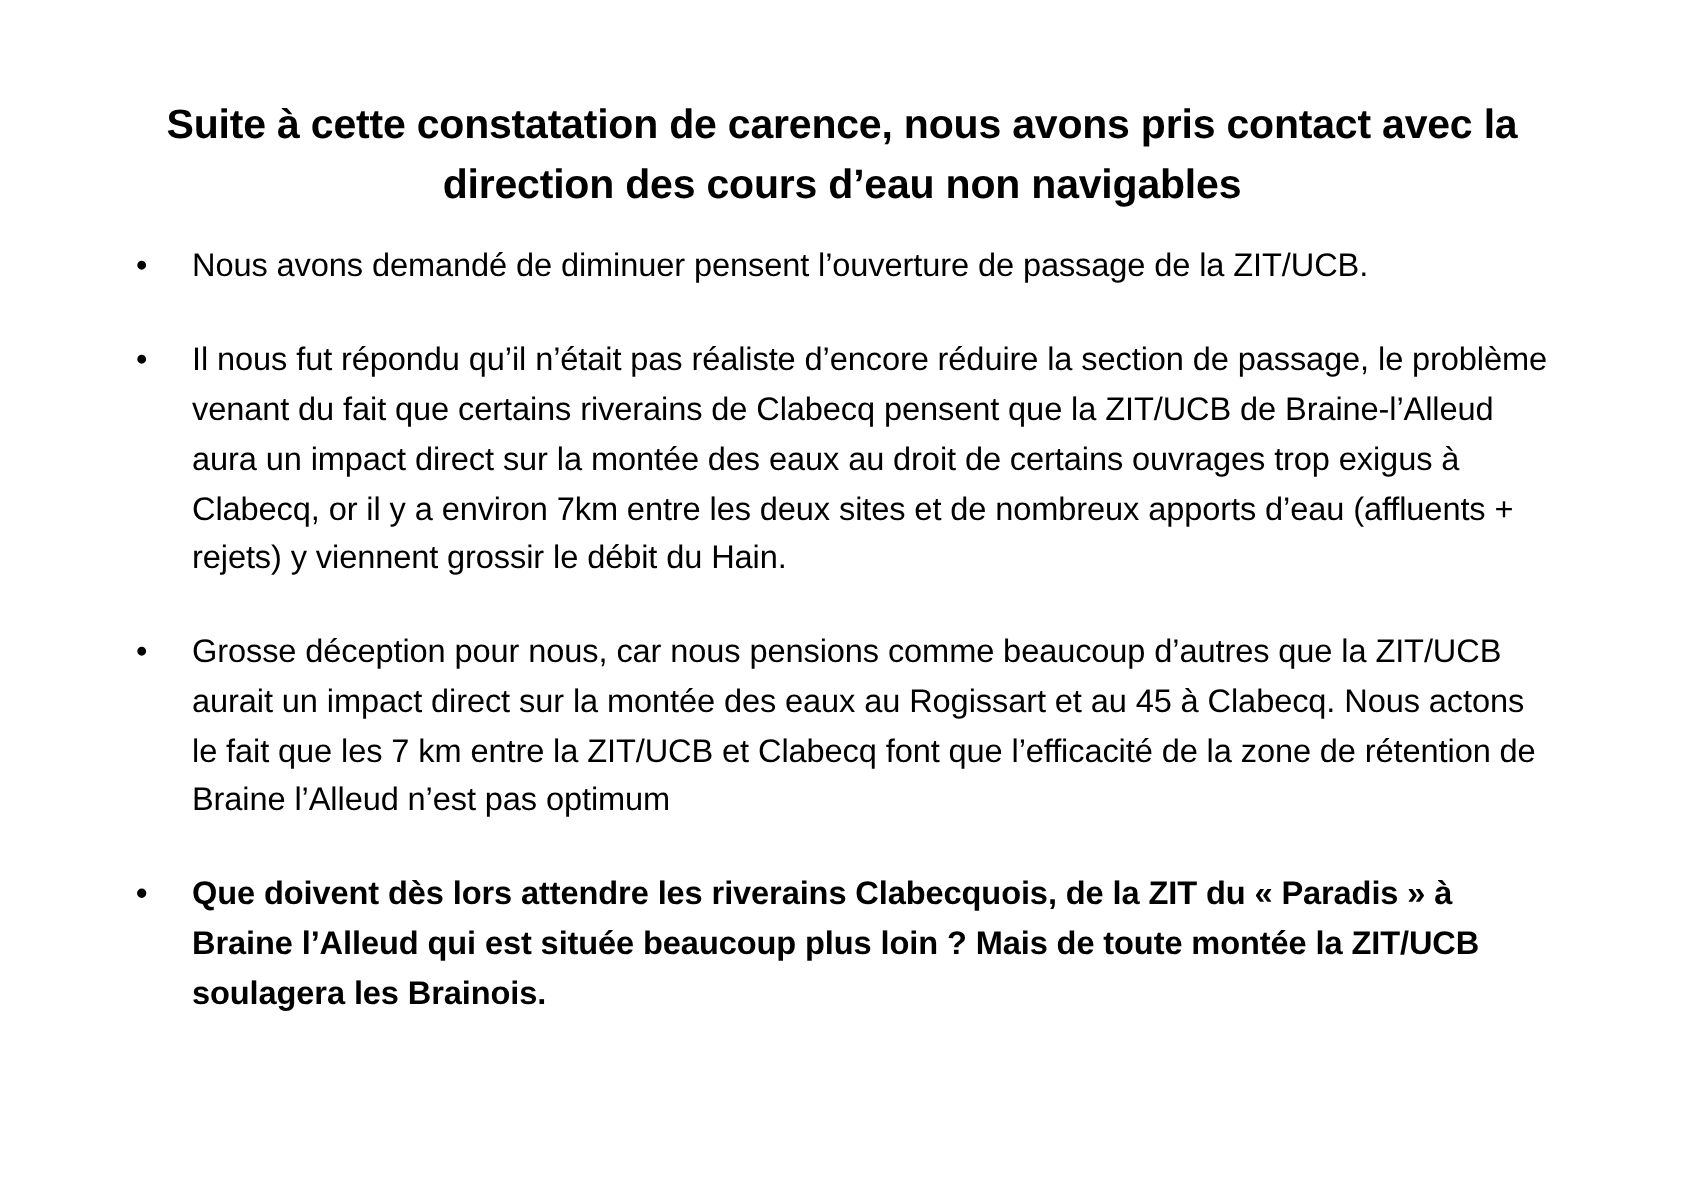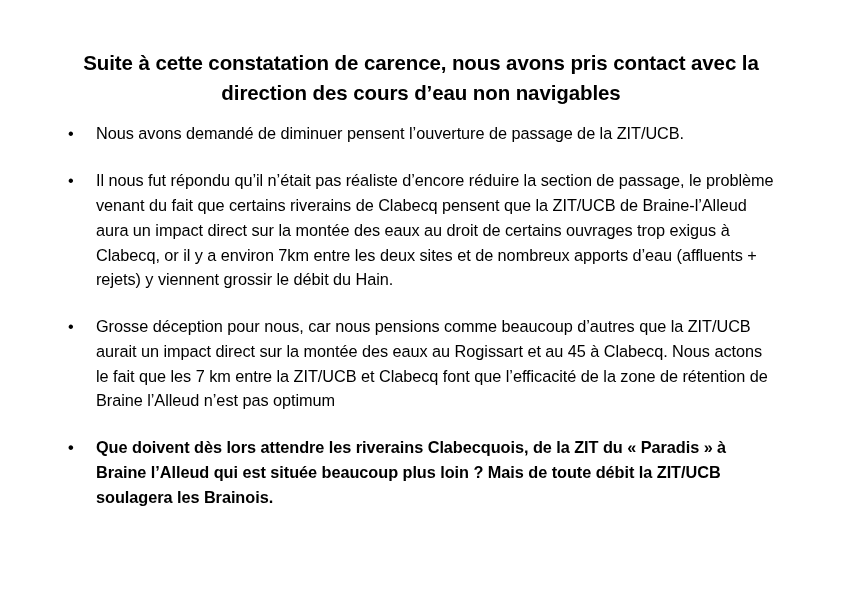--- a/index.html
+++ b/index.html
@@ -80,18 +80,18 @@
       <span class="bullet-text">Il nous fut répondu qu’il n’était pas réaliste d’encore réduire la section de passage, le problème venant du fait que certains riverains de Clabecq pensent que la ZIT/UCB de Braine-l’Alleud aura un impact direct sur la montée des eaux au droit de certains ouvrages trop exigus à Clabecq, or il y a environ 7km entre les deux sites et de nombreux apports d’eau (affluents + rejets) y viennent grossir le débit du Hain.</span>
     </li>
 
     <li class="bullet-item">
       <span class="dot">•</span>
       <span class="bullet-text">Grosse déception pour nous, car nous pensions comme beaucoup d’autres que la ZIT/UCB aurait un impact direct sur la montée des eaux au Rogissart et au 45 à Clabecq. Nous actons le fait que les 7 km entre la ZIT/UCB et Clabecq font que l’efficacité de la zone de rétention de Braine l’Alleud n’est pas optimum</span>
     </li>
 
     <li class="bullet-item bold">
       <span class="dot">•</span>
-      <span class="bullet-text">Que doivent dès lors attendre les riverains Clabecquois, de la ZIT du « Paradis » à Braine l’Alleud qui est située beaucoup plus loin ? Mais de toute débit la ZIT/UCB soulagera les Brainois.</span>
+      <span class="bullet-text">Que doivent dès lors attendre les riverains Clabecquois, de la ZIT du « Paradis » à Braine l’Alleud qui est située beaucoup plus loin ? Mais de toute montée la ZIT/UCB soulagera les Brainois.</span>
     </li>
 
   </ul>
 
 </div>
 
 </body></html>

